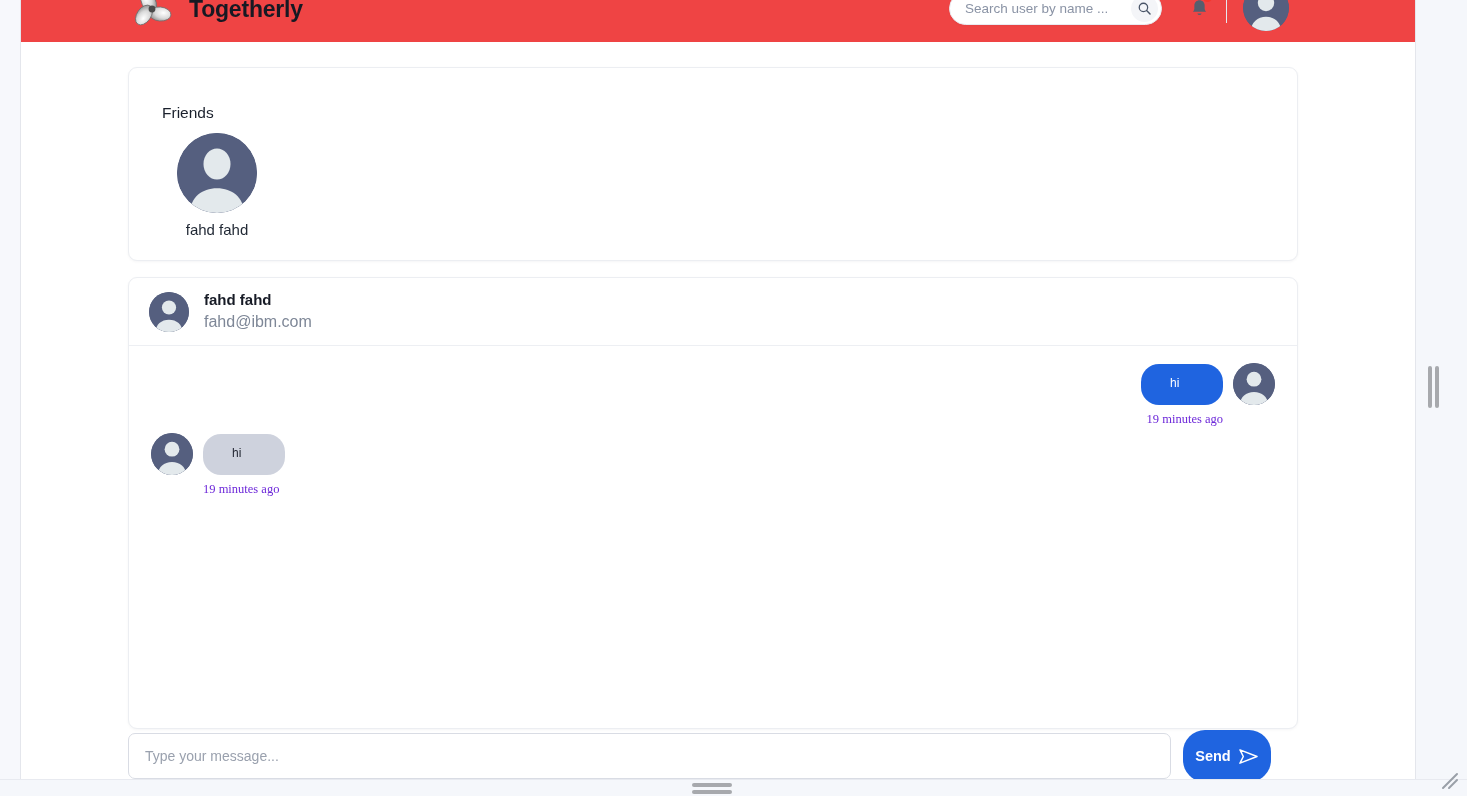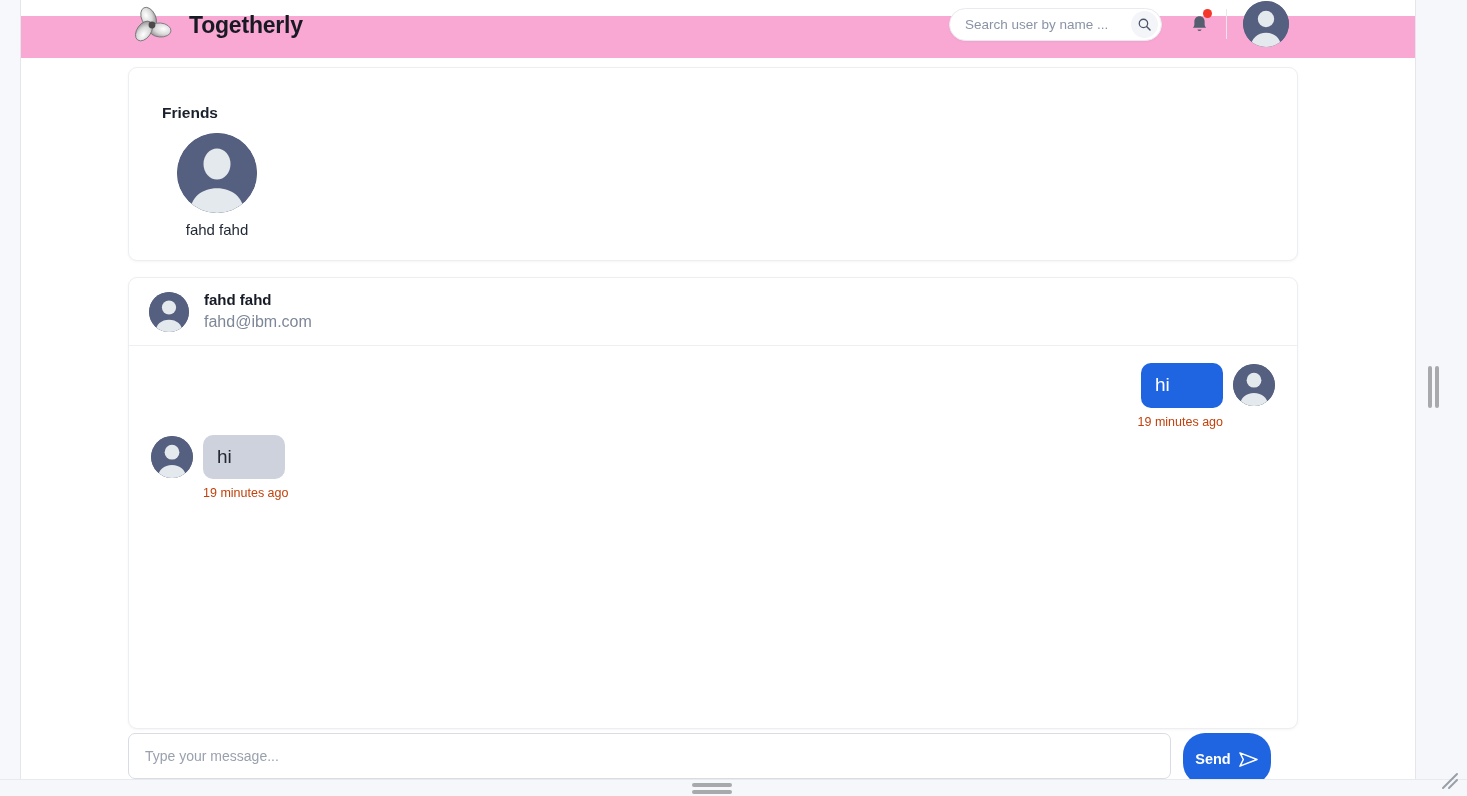--- a/index.html
+++ b/index.html
@@ -26,23 +26,23 @@
     width: 1396px; height: 779px;
     background: #ffffff;
     border-left: 1px solid #e4e6ec;
     border-right: 1px solid #e4e6ec;
     overflow: hidden;
   }
 
   
   .topbar {
     position: absolute;
-    left: 0; top: 16px;
+    left: 0; top: 0;
     width: 1396px; height: 42px;
-    background: #f9a8d4;
+    background: #ef4444;
     display: flex;
     align-items: center;
   }
 
   .brand {
     position: absolute;
     left: 108px; top: -14px;
     display: flex;
     align-items: center;
     gap: 14px;
@@ -147,21 +147,21 @@
   }
 
   .friends-card {
     left: 107px; top: 67px;
     width: 1170px; height: 194px;
   }
   .friends-title {
     position: absolute;
     left: 33px; top: 36px;
     font-size: 15.5px;
-    font-weight: 700;
+    font-weight: 400;
     color: #1a202c;
   }
   .friend-item {
     position: absolute;
     left: 40px; top: 65px;
     width: 96px;
     display: flex;
     flex-direction: column;
     align-items: center;
     cursor: pointer;
@@ -233,56 +233,57 @@
 
   .msg-line {
     display: flex;
     align-items: center;
     gap: 10px;
   }
 
   .bubble {
     min-width: 82px;
     max-width: 460px;
-    padding: 10px 14px;
-    border-radius: 10px;
-    font-size: 19px;
+    padding: 10px 29px;
+    border-radius: 18px;
+    font-size: 12px;
     line-height: 1.3;
     word-wrap: break-word;
   }
   .bubble.out {
     background: #1f64e0;
     color: #ffffff;
     min-height: 41px;
     display: flex;
     align-items: center;
   }
   .bubble.in {
     background: #ced2dd;
     color: #232733;
     min-height: 41px;
     display: flex;
     align-items: center;
   }
 
   .msg-time {
     font-size: 12.5px;
-    color: #c2410c;
+    color: #6d28d9;
     margin-top: 7px;
+    font-family: Liberation Serif, serif;
   }
   .msg-row.out .msg-time { margin-right: 52px; }
   .msg-row.in  .msg-time { margin-left: 52px; }
 
   
   .composer {
     position: absolute;
     left: 107px; top: 733px;
     width: 1170px; height: 46px;
     display: flex;
-    align-items: flex-start;
+    align-items: center;
     gap: 12px;
   }
   .composer-input {
     width: 1043px;
     height: 46px;
     border: 1px solid #d9dce4;
     border-radius: 7px;
     background: #ffffff;
     outline: none;
     font-family: "Liberation Sans", sans-serif;

